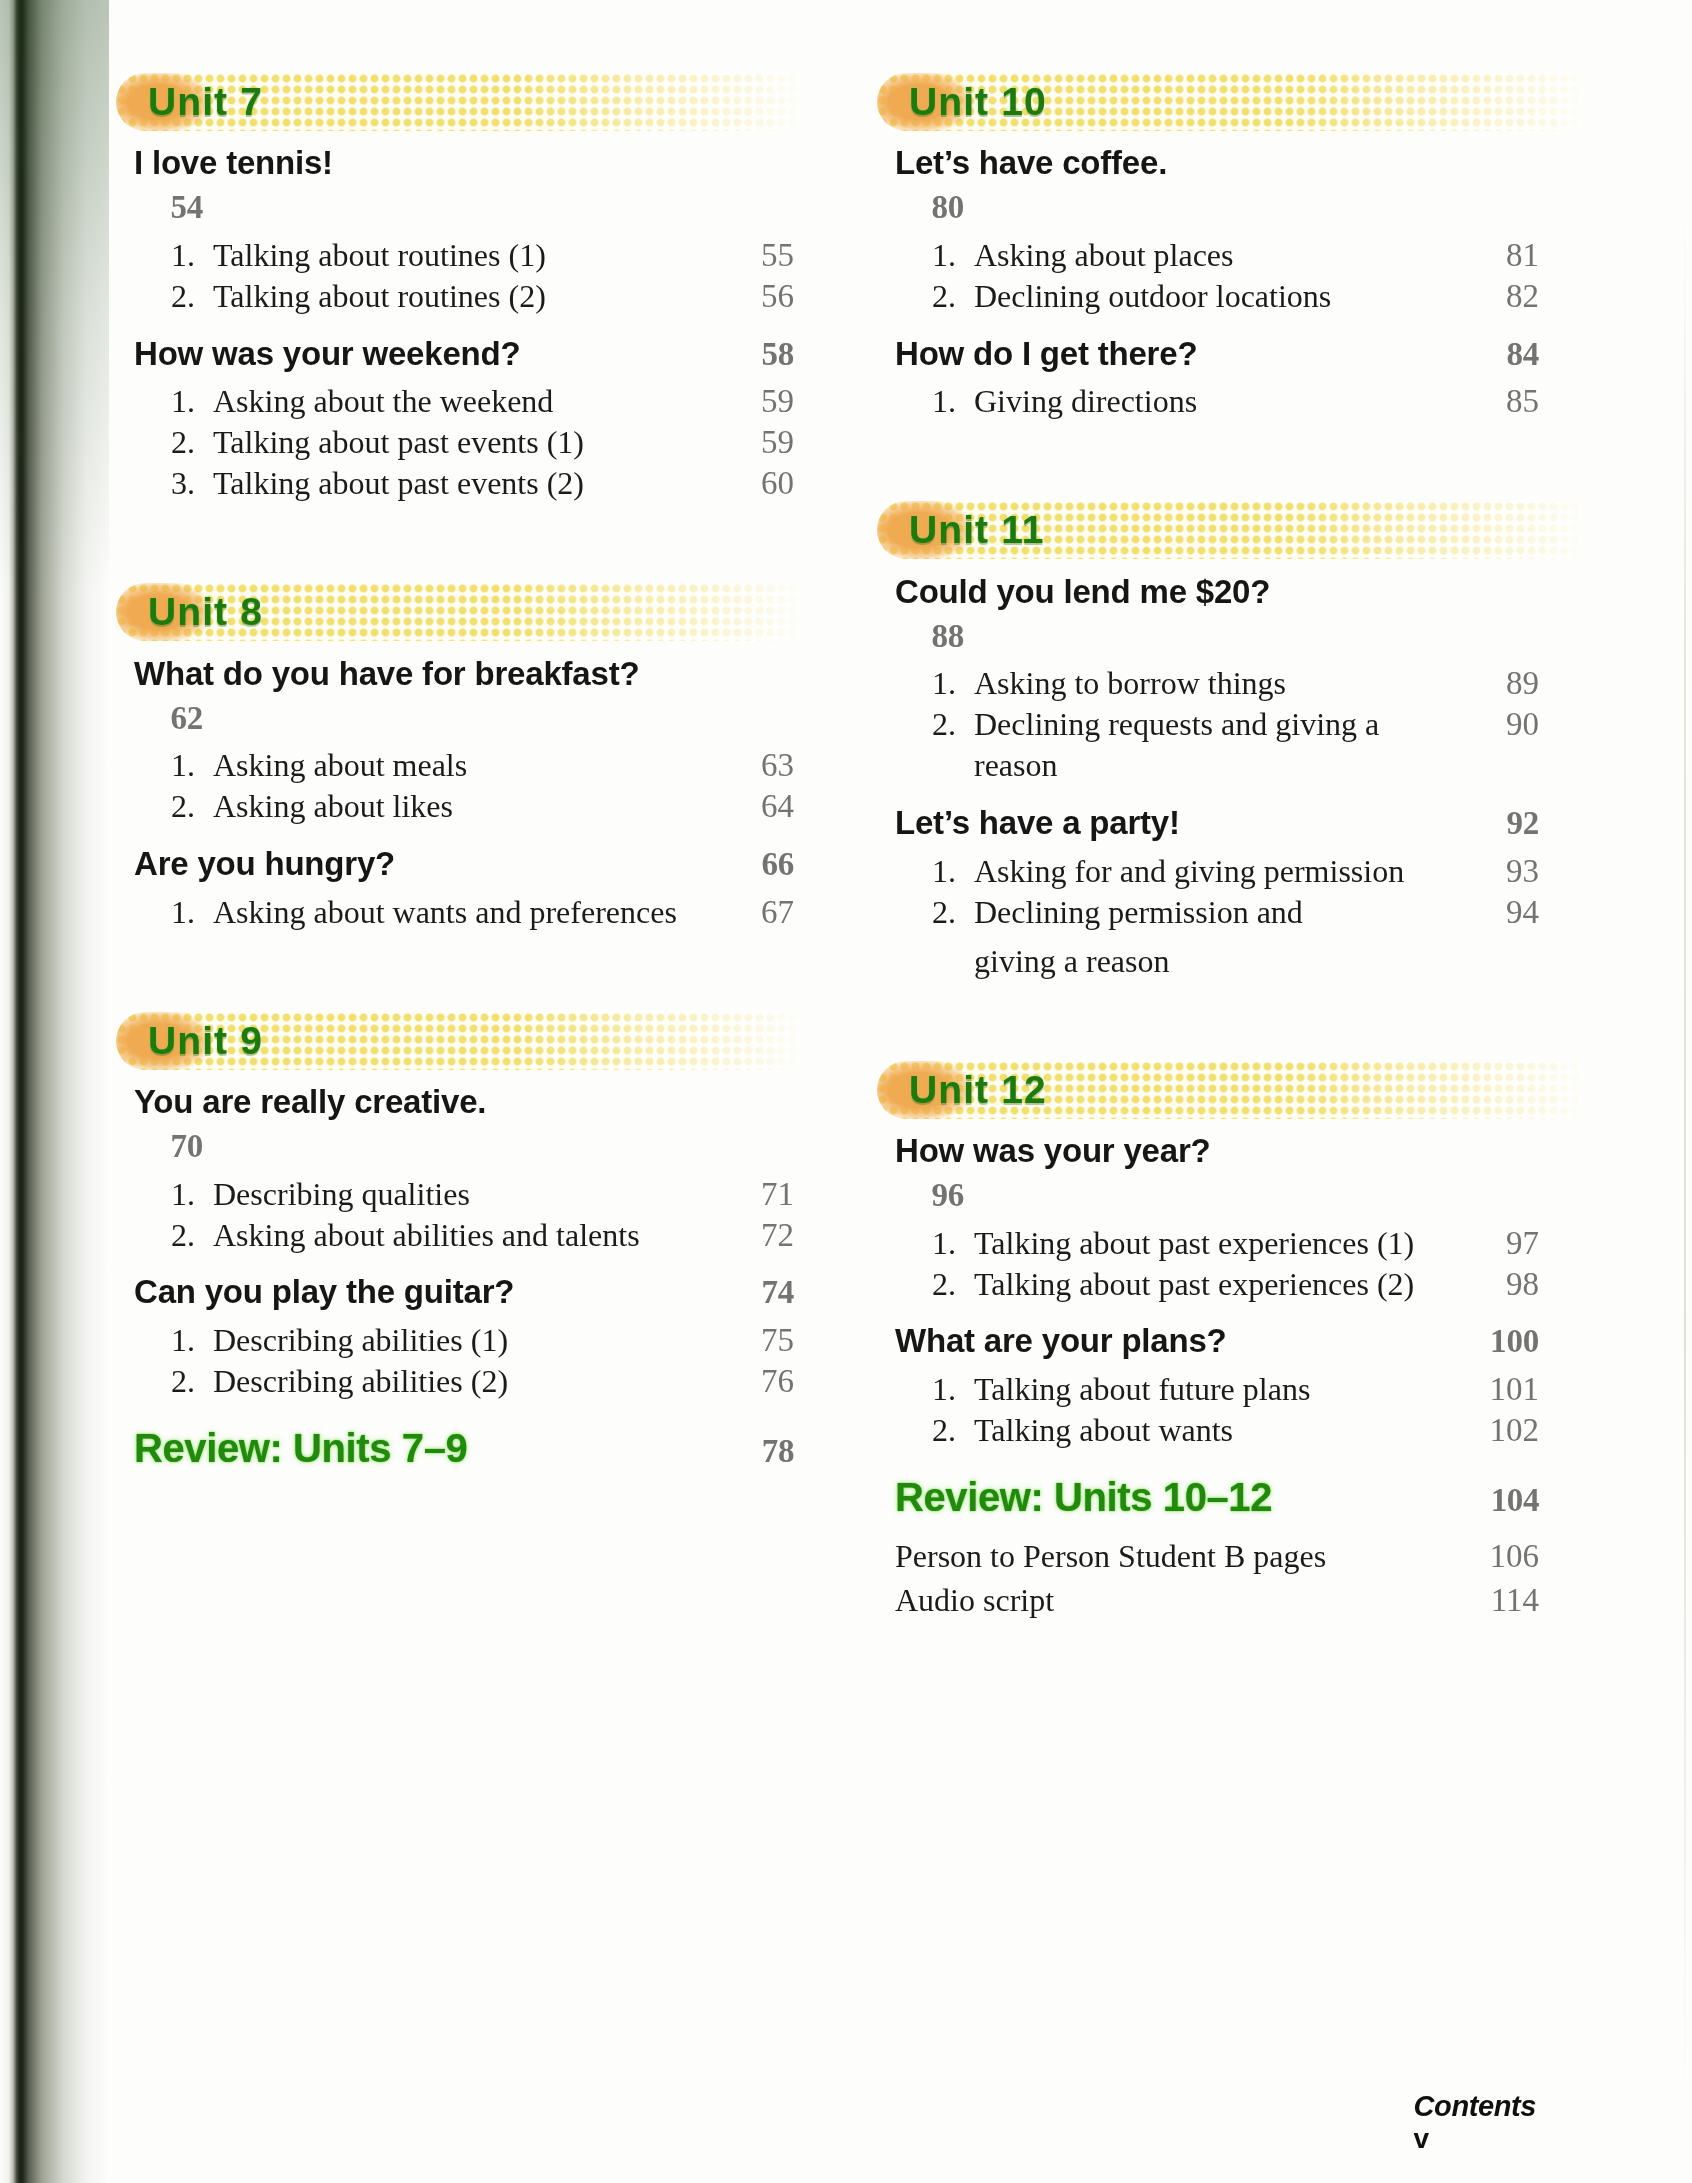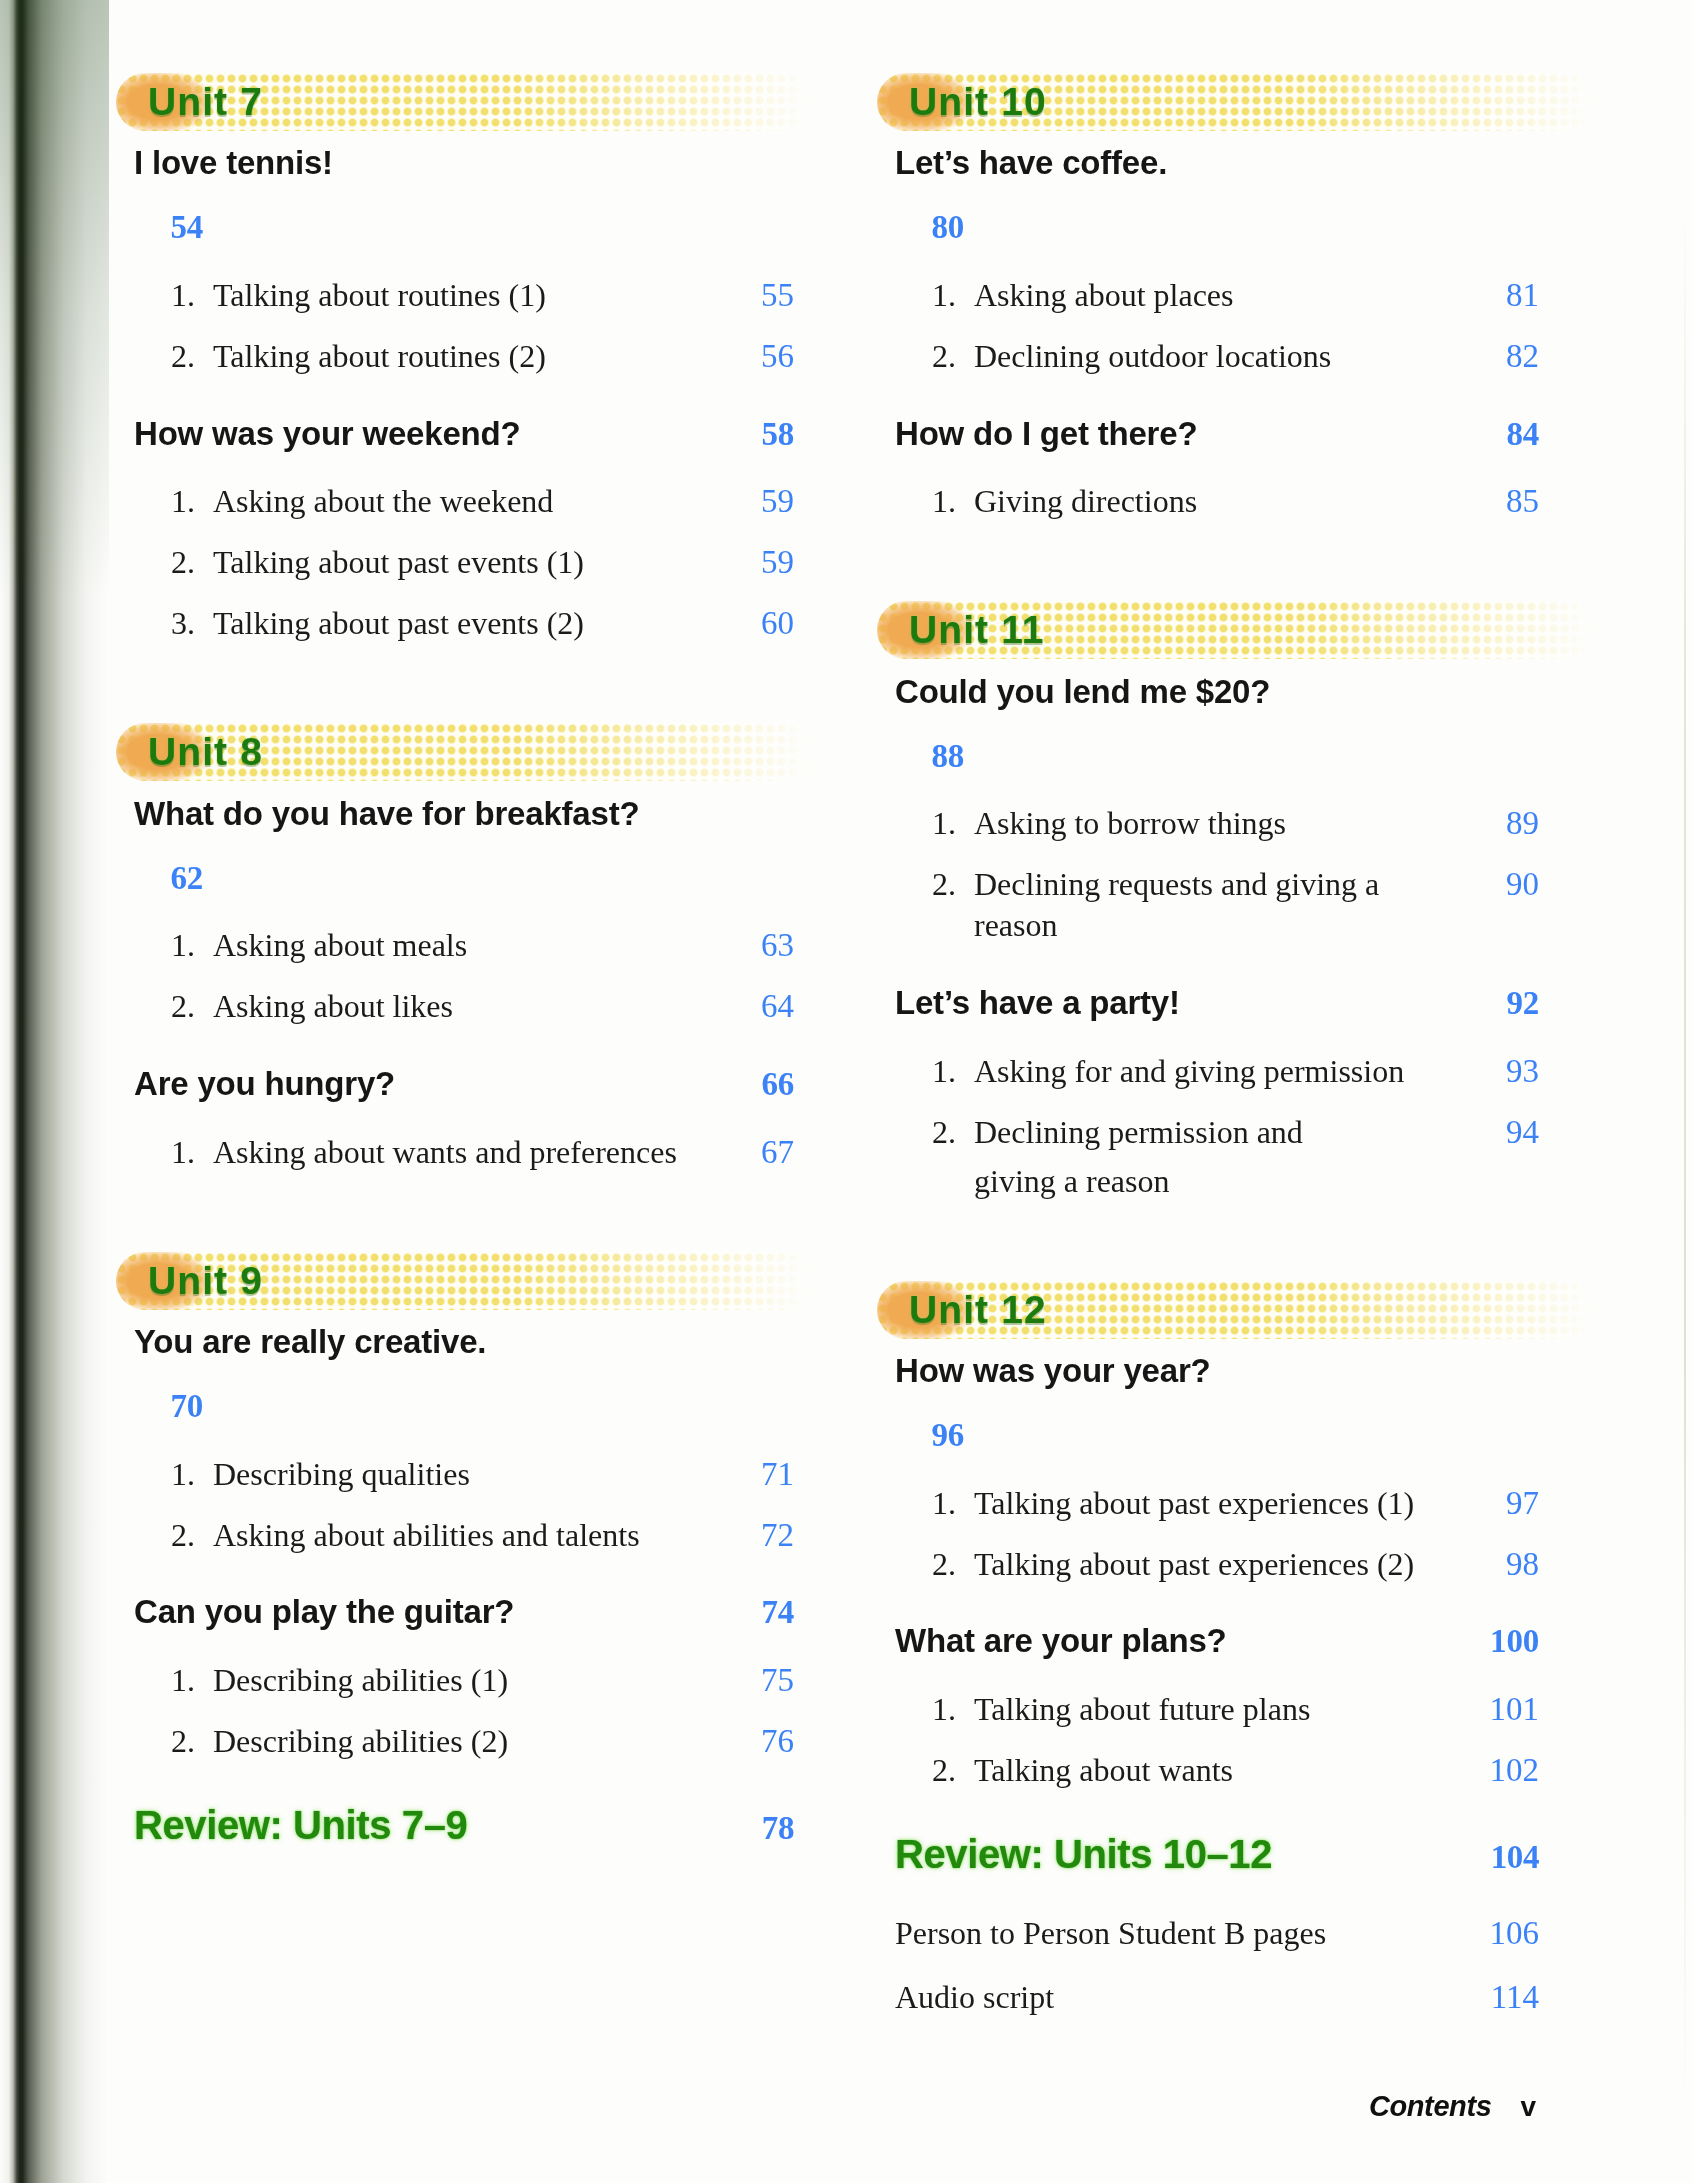--- a/index.html
+++ b/index.html
@@ -52,21 +52,21 @@
   .unit-label{
     font-weight:bold;font-size:39px;letter-spacing:1.1px;
     color:var(--unit-green);padding-left:32px;
     text-shadow:0 0 2.2px rgba(130,205,70,.55), 0 1.5px 0.7px rgba(40,90,20,.35);
   }
 
   .row{display:flex;align-items:baseline;padding-right:13px;}
   #col-right .row{padding-right:51px;}
   .txt{flex:1;}
   .pg{flex:none;min-width:69px;text-align:right;
-      font-family:"Liberation Serif",serif;font-size:33px;color:#3b82f6;margin-top:20px;}
+      font-family:"Liberation Serif",serif;font-size:33px;color:#737373;}
 
   .row.lesson{
     margin-top:14.6px;padding-left:18px;
     font-weight:bold;font-size:33px;line-height:44px;
     letter-spacing:-0.2px;color:var(--ink);
   }
   .band + .row.lesson{margin-top:10.2px;flex-direction:column;}
 
   .row.sub{
     margin-top:5.8px;padding-left:55px;
@@ -88,21 +88,21 @@
   .row.review .pg{font-size:33px;text-shadow:none;}
 
   .row.plain{
     margin-top:11.6px;padding-left:18px;
     font-family:"Liberation Serif",serif;font-size:32px;line-height:41px;color:#1b1b1b;
   }
   .row.plain + .row.plain{margin-top:2.9px;justify-content:flex-end;}
 
   .footer{
     position:absolute;top:2090px;right:156px;
-    display:flex;align-items:baseline;gap:29px;
+    display:flex;align-items:baseline;flex-direction:column;
   }
   .footer .contents-label{
     font-style:italic;font-weight:bold;font-size:29px;color:#101010;letter-spacing:-0.4px;
   }
   .footer .folio{font-weight:bold;font-size:28px;color:#101010;}
 </style>
 </head>
 <body style="--unit-green: #1c7a0f; --review-green: #22880e; --band-orange: #f0ab52; --band-dot: #f2df6e;">
 
 <div class="binding"></div>

